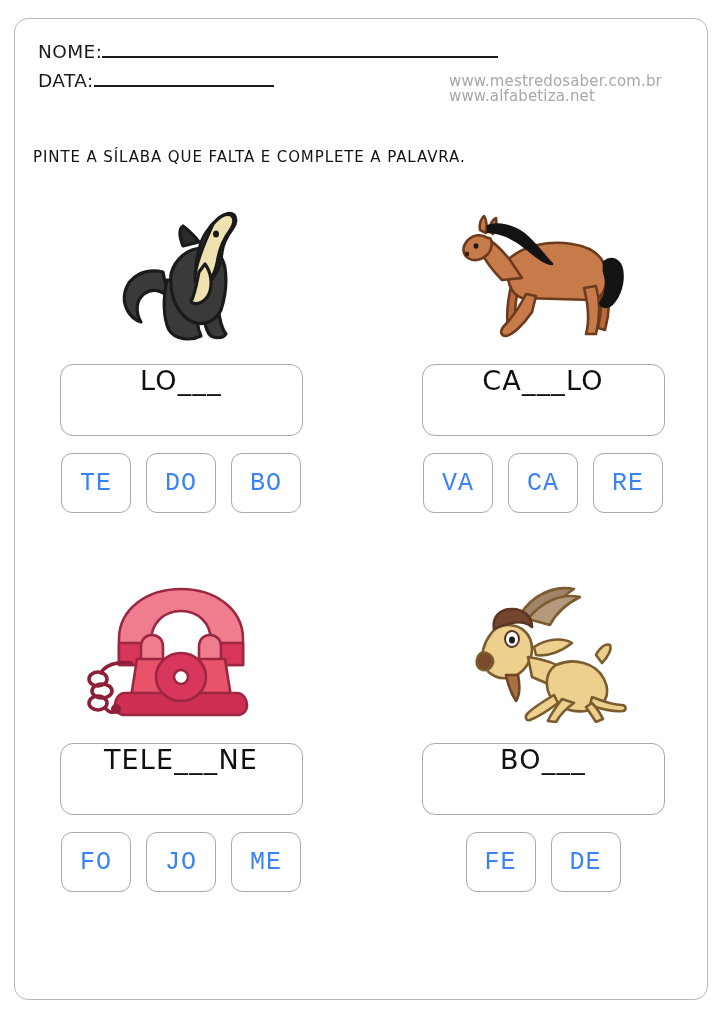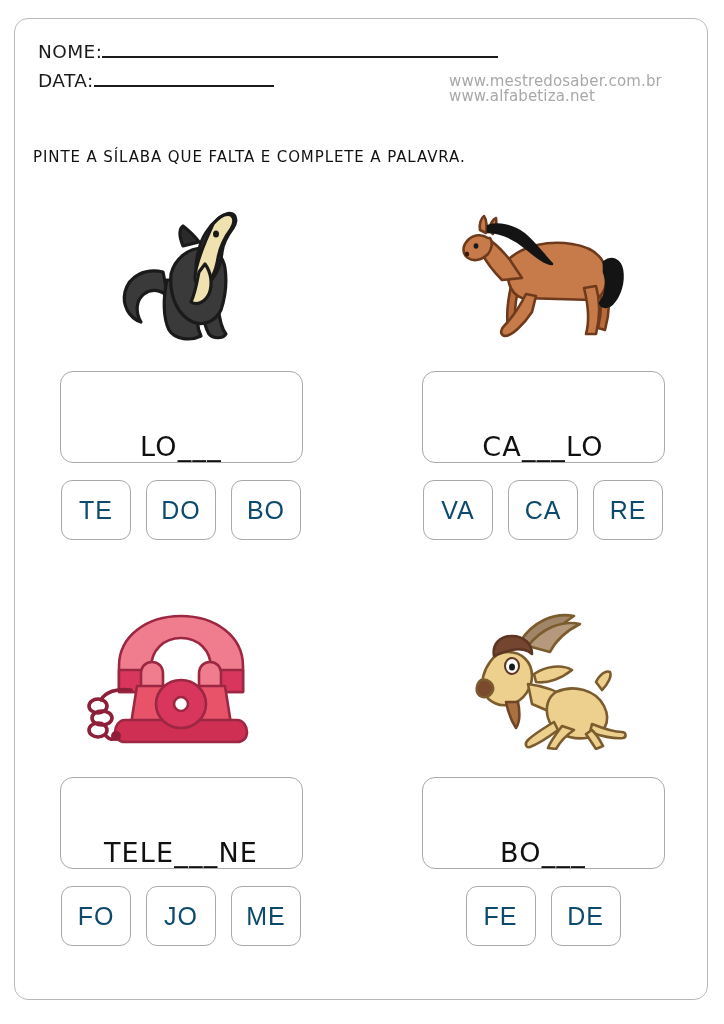--- a/index.html
+++ b/index.html
@@ -112,28 +112,28 @@
     width: 100%;
     display: flex;
     align-items: flex-end;
     justify-content: center;
     padding-bottom: 4px;
   }
   .art svg { display: block; }
 
   .word-box {
     width: 243px;
-    height: 92px;
+    height: 72px;
     border: 1.3px solid #a9a9a9;
     border-radius: 13px;
     background: #fff;
     display: flex;
-    align-items: flex-end;
+    align-items: flex-start;
     justify-content: center;
-    margin-top: 23px;
+    margin-top: 16px;
   }
   .word-text {
     font-size: 27px;
     letter-spacing: 1.2px;
     color: #101010;
     font-family: "DejaVu Sans", sans-serif;
     white-space: pre;
   }
 
   .syllables {
@@ -147,22 +147,22 @@
     border: 1.3px solid #a9a9a9;
     border-radius: 11px;
     background: #fff;
     display: flex;
     align-items: center;
     justify-content: center;
   }
   .syl-text {
     font-size: 25px;
     letter-spacing: 1px;
-    color: #0c4a6e;
-    font-family: Liberation Sans, sans-serif;
+    color: #3b82f6;
+    font-family: Liberation Mono, monospace;
   }
 </style>
 </head>
 <body>
 
 <div id="sheet">
 
   <div class="page-frame"></div>
 
   <div class="header">

